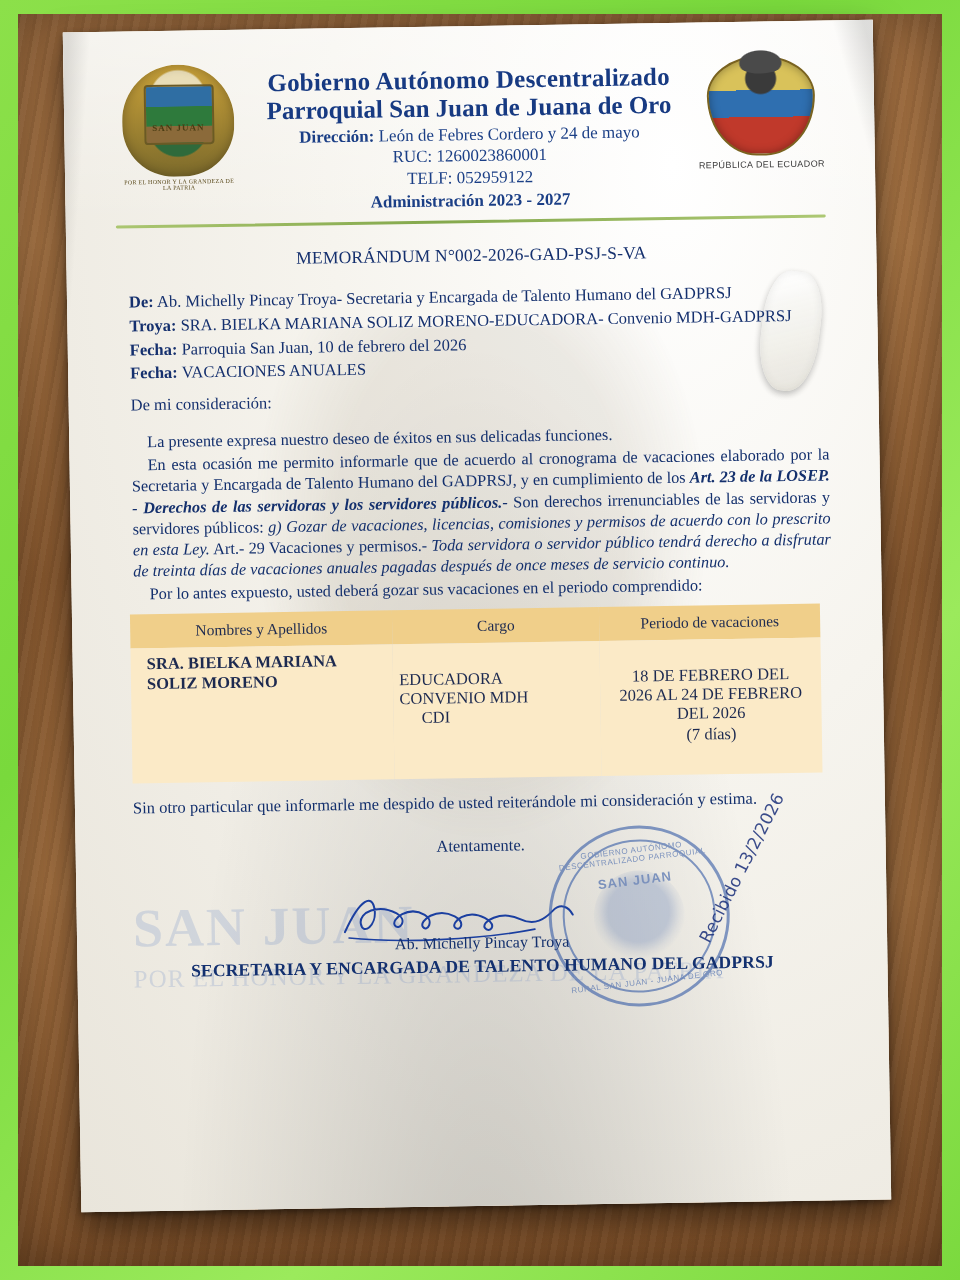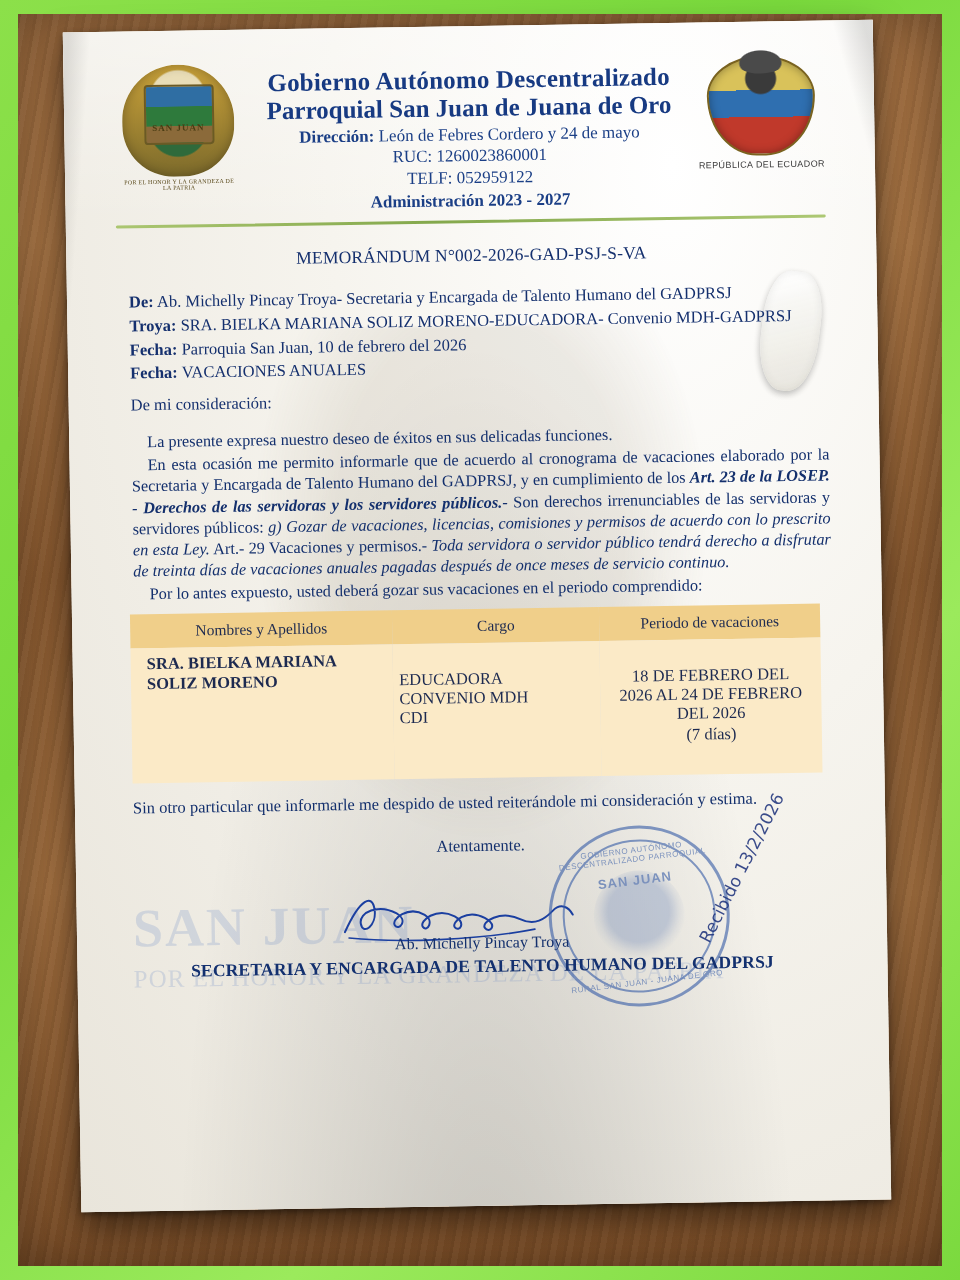--- a/index.html
+++ b/index.html
@@ -501,21 +501,21 @@
             <th style="width:32%">Periodo de vacaciones</th>
           </tr>
         </thead>
         <tbody>
           <tr>
             <td class="name">SRA. BIELKA MARIANA
 SOLIZ MORENO</td>
             <td class="cargo">
               <span>EDUCADORA
 CONVENIO MDH</span>
-              <span style="position:absolute;">CDI</span>
+              <span style="position:absolute;margin-left:22px;">CDI</span>
             </td>
             <td class="period">
               <span>18 DE FEBRERO DEL
 2026 AL 24 DE FEBRERO
 DEL 2026</span>
               <span class="days">(7 días)</span>
             </td>
           </tr>
         </tbody>
       </table>

